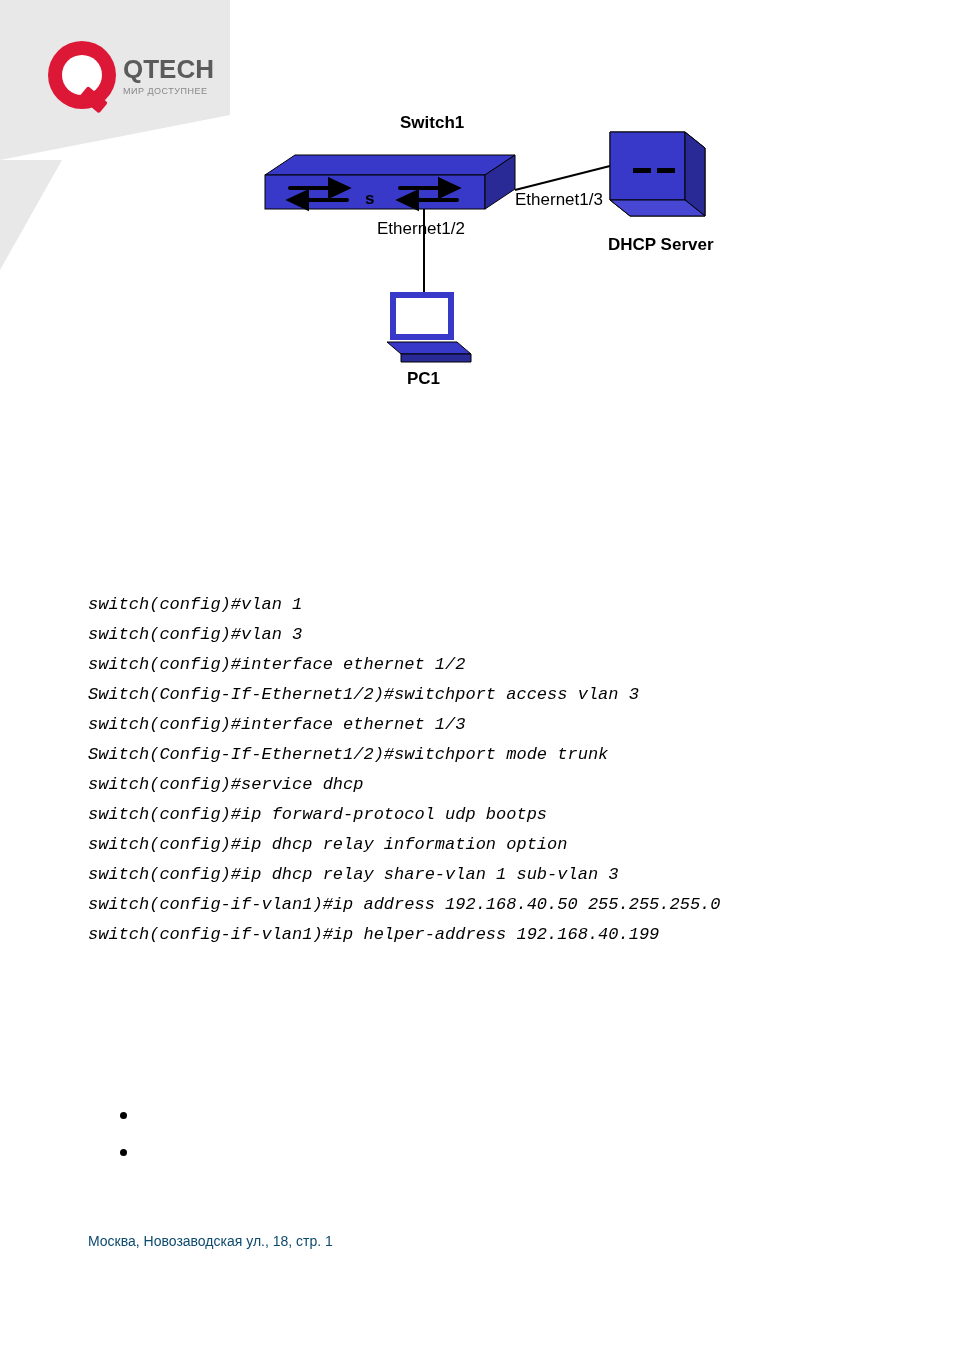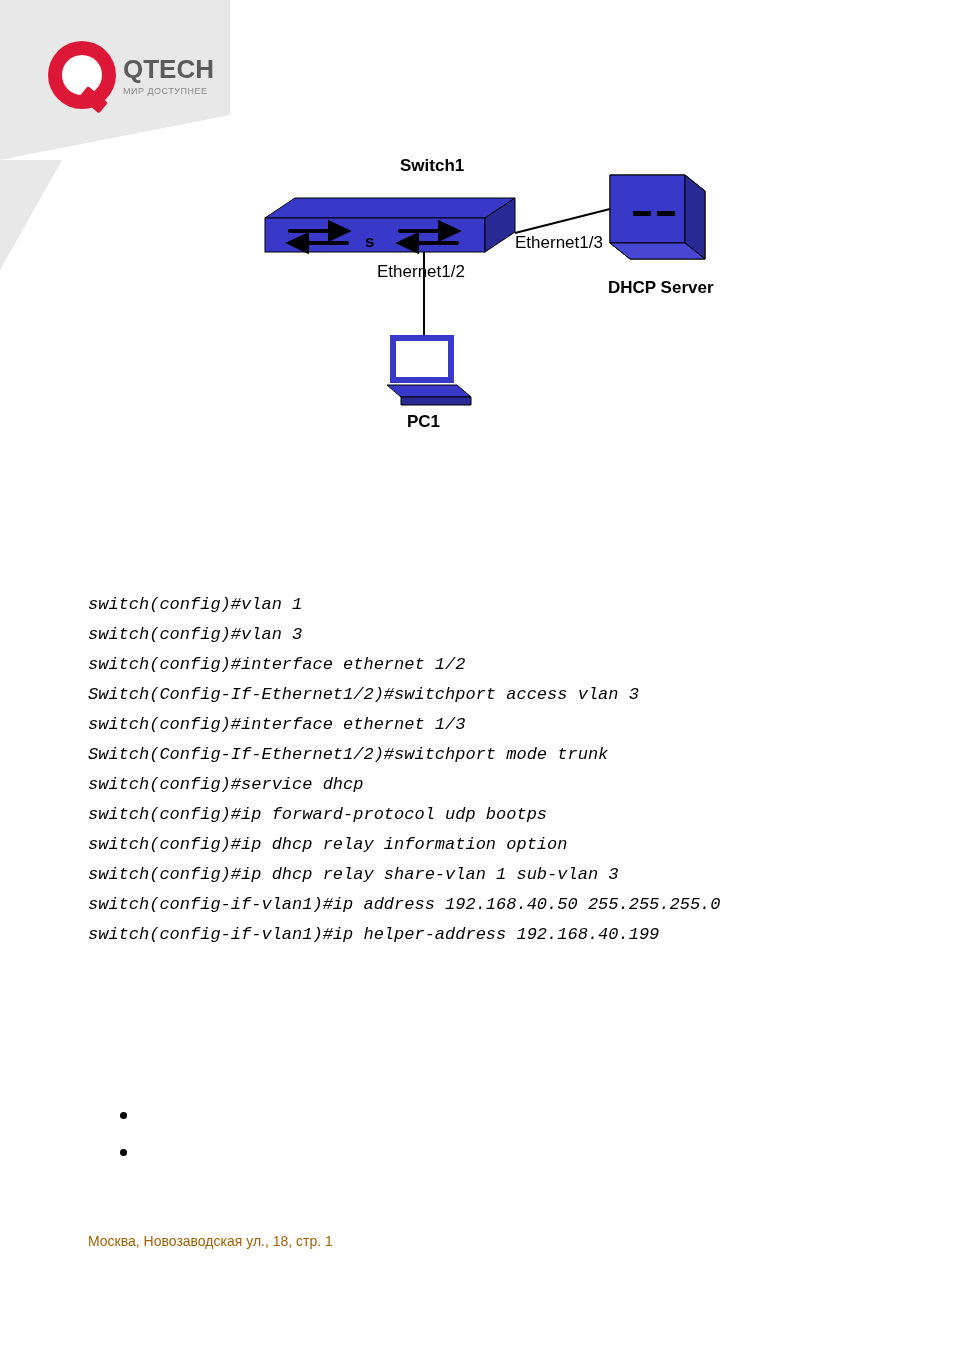--- a/index.html
+++ b/index.html
@@ -30,21 +30,20 @@
     border-top: 110px solid #e8e8e8;
     border-right: 62px solid transparent;
     z-index: 1;
   }
   .diagram {
     position: absolute;
     top: 110px;
     left: 235px;
     width: 520px;
     height: 275px;
-    margin-top: 43px;
   }
   .diagram text {
     font-family: Arial, Helvetica, sans-serif;
     font-size: 17px;
     fill: #000;
   }
   .code-block {
     position: absolute;
     top: 590px;
     left: 88px;
@@ -66,21 +65,21 @@
     border-radius: 50%;
     background: #000;
     margin-bottom: 30px;
   }
   .footer {
     position: absolute;
     top: 1233px;
     left: 88px;
     font-family: Arial, Helvetica, sans-serif;
     font-size: 14px;
-    color: #a16207;
+    color: #0c4a6e;
   }
 </style>
 </head>
 <body>
 
 <div class="logo-block">
   <svg width="230" height="160" viewBox="0 0 230 160">
     <polygon points="0,0 230,0 230,115 0,160" fill="#e8e8e8"></polygon>
     <circle cx="82" cy="75" r="34" fill="#dc1836"></circle>
     <circle cx="82" cy="75" r="20" fill="#ffffff"></circle>

